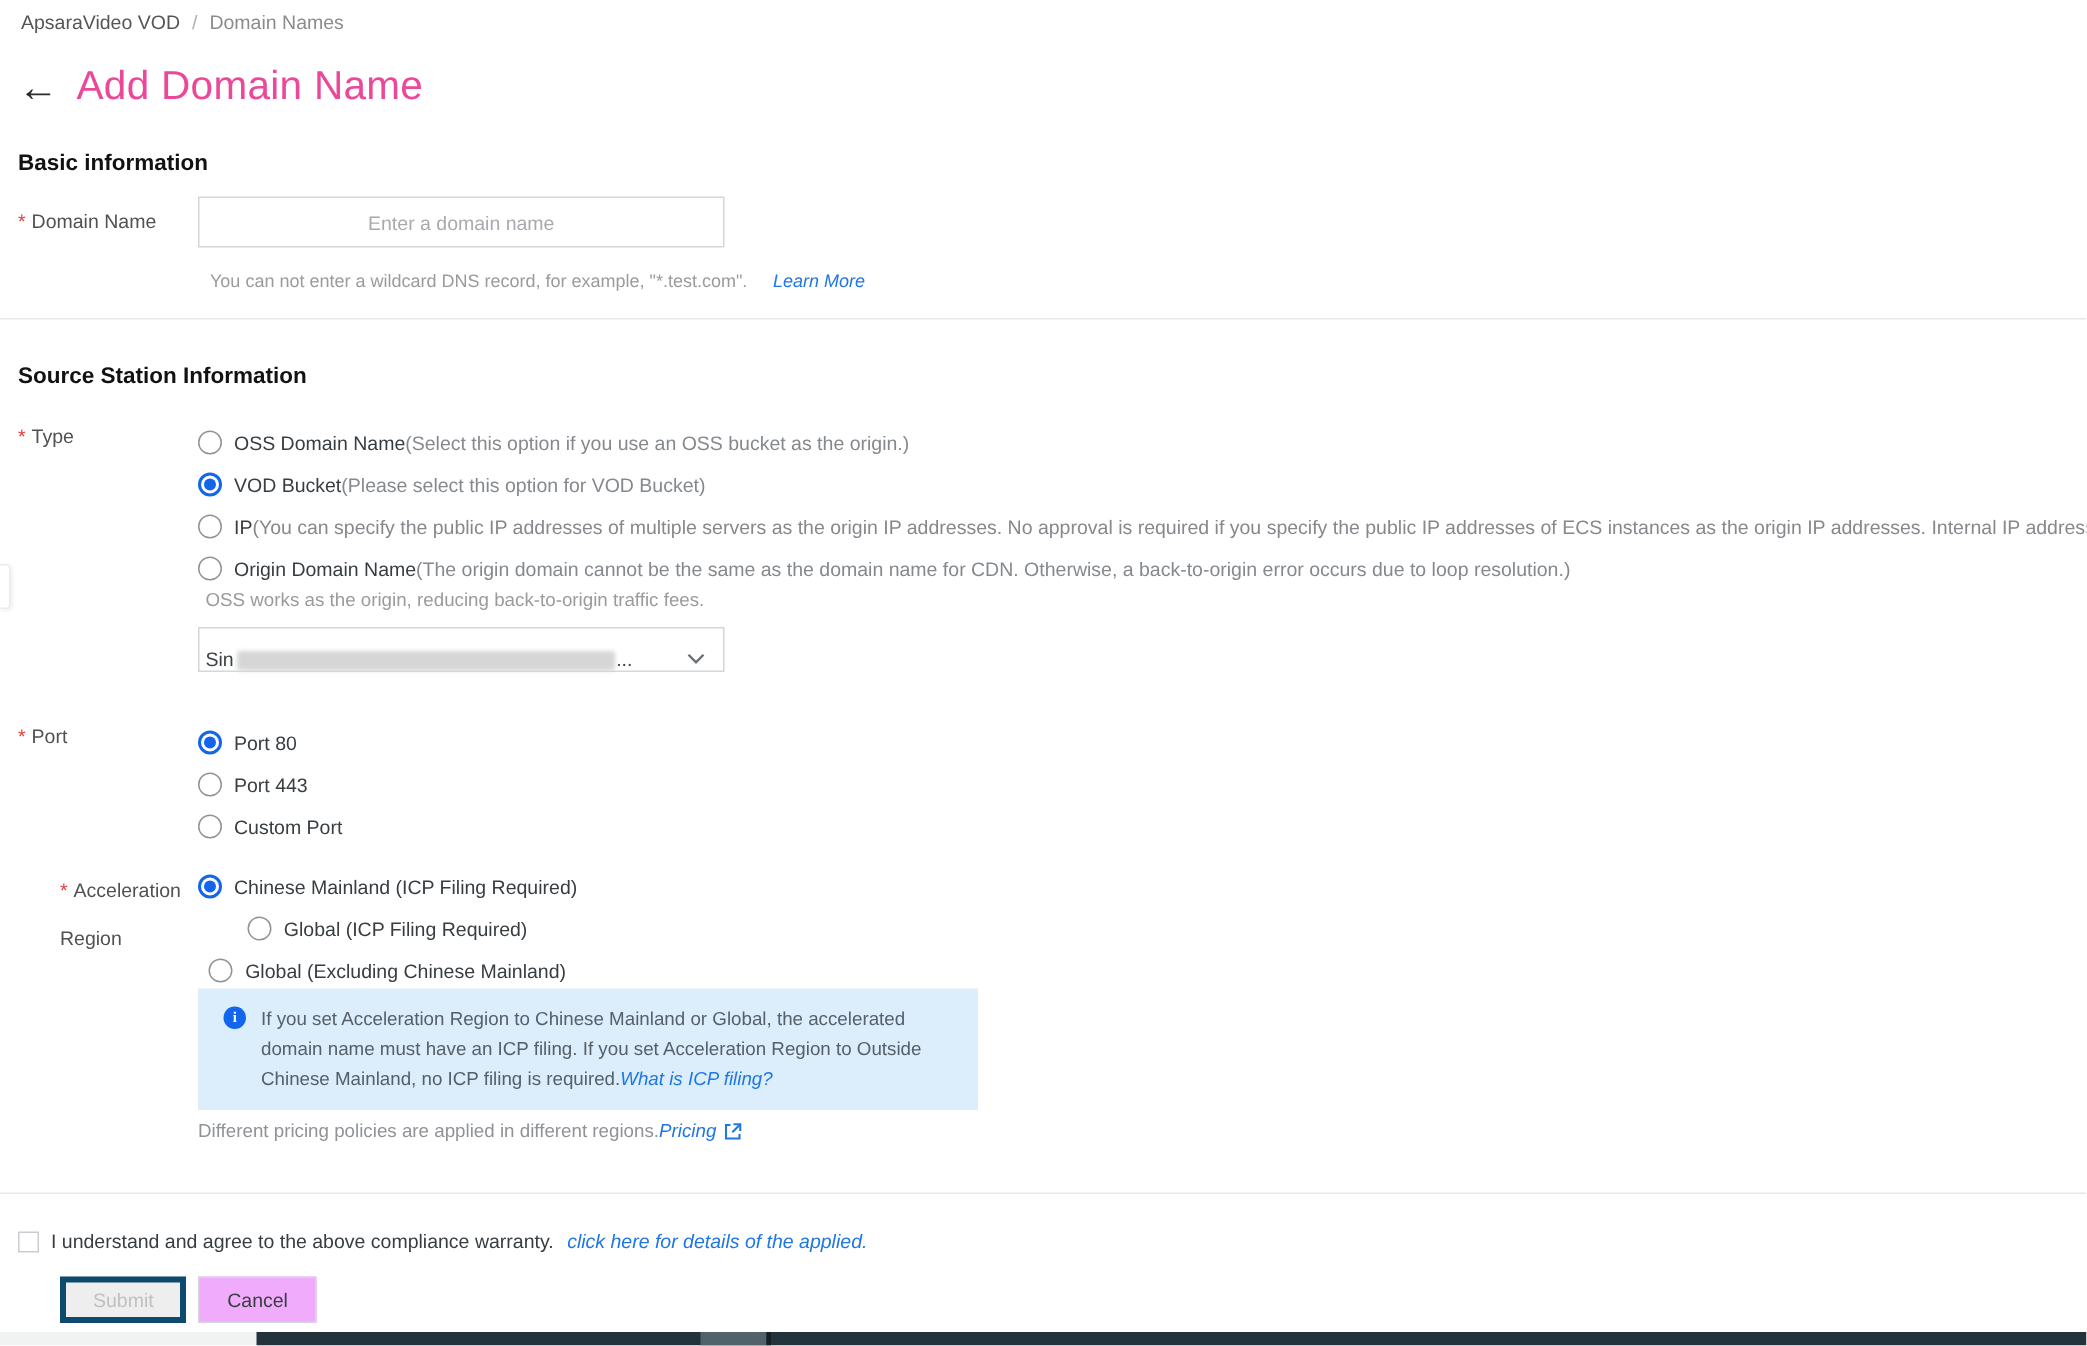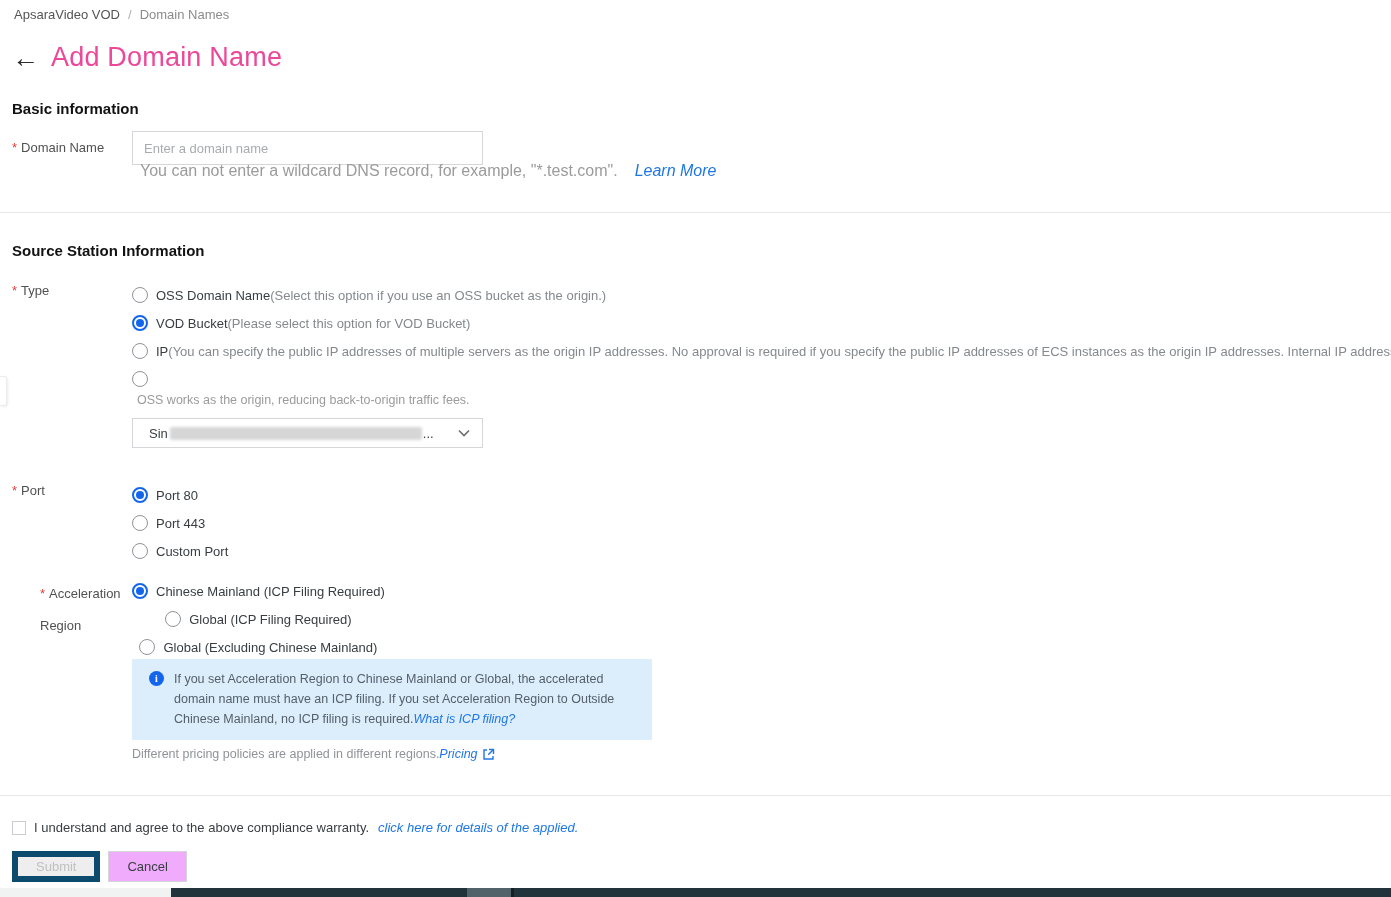--- a/index.html
+++ b/index.html
@@ -29,25 +29,25 @@
   .req { color:#e23c39; margin-right:4px; }
 
   .lbl-domain { left:12px; top:140px; }
   .lbl-type   { left:12px; top:283px; }
   .lbl-port   { left:12px; top:483px; }
   .lbl-region { left:12px; top:578px; width:104px; line-height:32px;margin-left:28px; }
 
   .domain-input {
     left:132px; top:131px; width:351px; height:31px;
     border:1px solid #d4d6d9; background:#fff; padding:16px 11px;
-    font-family:"Liberation Sans", sans-serif; font-size:13px; color:#373d41; outline:none;
+    font-family:"Liberation Sans", sans-serif; font-size:13px; color:#373d41; outline:none;text-align:center;
   }
   .domain-input::placeholder { color:#a7abb0; }
 
-  .helper-row { left:140px; top:162px; display:flex; align-items:center; gap:17px; font-size:16px;text-align:center; }
+  .helper-row { left:140px; top:180px; display:flex; align-items:center; gap:17px; font-size:12px;text-align:center; }
   .helper-text { color:#9b9b9b; }
   a.link { color:#2077e4; text-decoration:none; cursor:pointer;font-style:italic; }
 
   .divider { left:0; width:1391px; height:1px; background:#e8e8e8; }
   .divider-1 { top:212px; }
   .divider-2 { top:795px; }
 
   
   .radio-col { display:flex; flex-direction:column; }
   .type-group   { left:132px; top:281px; }
@@ -61,21 +61,21 @@
   .radio .dot { width:8px; height:8px; border-radius:50%; background:transparent; }
   .radio.checked { border:2px solid #1366ec; }
   .radio.checked .dot { background:#1366ec; }
   .opt-name { color:#373d41; }
   .opt-desc { color:#85898d; }
 
   .oss-note { left:137px; top:393px; font-size:12.5px; color:#9b9b9b; }
 
   .dropdown {
     left:132px; top:418px; width:351px; height:30px; border:1px solid #d4d6d9; background:#fff;
-    display:flex; align-items:center; padding:0 10px 0 16px; cursor:pointer;
+    display:flex; align-items:flex-end; padding:0 10px 0 4px; cursor:pointer;
   }
   .dd-text { color:#3b4043; }
   .dd-blur { display:inline-block; width:252px; height:13px; background:#d6d6d6; border-radius:2px;
              margin-left:2px; filter:blur(1.5px); }
   .dd-ellipsis { color:#3b4043; margin-left:1px; }
   .chevron { margin-left:auto; }
 
   
   .info-box {
     left:132px; top:659px; width:520px; min-height:72px; background:#dceefb;
@@ -94,21 +94,21 @@
 
   
   .agree-row { left:12px; top:820px; display:flex; align-items:center; }
   .checkbox { width:14px; height:14px; border:1px solid #c9cdd1; background:#fff; margin-right:8px;
               cursor:pointer; flex:0 0 14px; }
   .agree-text { color:#373d41; margin-right:9px; }
 
   .btn-row { left:12px; top:851px; display:flex; gap:8px; }
   .btn { height:31px; padding:0 18px; font-family:"Liberation Sans", sans-serif; font-size:13px;
          display:flex; align-items:center; justify-content:center; cursor:pointer; }
-  .btn-submit { background:#eeeeee; color:#c0c0c0; border:6px solid #0c4a6e; cursor:not-allowed; min-width:71px; }
+  .btn-submit { background:#eeeeee; color:#c0c0c0; border:4px solid #0c4a6e; cursor:not-allowed; min-width:71px;margin-left:28px; }
   .btn-cancel { background:#f0abfc; color:#373d41; border:1px solid #d4d6d9; min-width:70px; }
 
   
   .left-tab { left:0; top:376px; width:7px; height:30px; background:#fff;
               border:1px solid #ececec; border-left:none; border-radius:0 3px 3px 0;
               box-shadow:1px 1px 3px rgba(0,0,0,0.08); }
 
   
   .bottom-bar { left:0; bottom:0; width:1391px; height:9px; }
   .bb-left  { position:absolute; left:0; top:0; width:171px; height:9px; background:#f1f2f2; }
@@ -166,20 +166,21 @@
   <label class="radio-row">
     <span class="radio">
         <span class="dot"></span>
       </span>
     <span><span class="opt-name">IP</span><span class="opt-desc">(You can specify the public IP addresses of multiple servers as the origin IP addresses. No approval is required if you specify the public IP addresses of ECS instances as the origin IP addresses. Internal IP addresses are not supported.)</span></span>
   </label>
   <label class="radio-row">
     <span class="radio">
         <span class="dot"></span>
       </span>
+    <span><span class="opt-name">Origin Domain Name</span><span class="opt-desc">(The origin domain cannot be the same as the domain name for CDN. Otherwise, a back-to-origin error occurs due to loop resolution.)</span></span>
   </label>
 </div>
 
 <div class="abs oss-note">OSS works as the origin, reducing back-to-origin traffic fees.</div>
 
 <div class="abs dropdown">
   <span class="dd-text">Sin</span>
   <span class="dd-blur"></span>
   <span class="dd-ellipsis">...</span>
   <svg class="chevron" width="16" height="16" viewBox="0 0 16 16">

